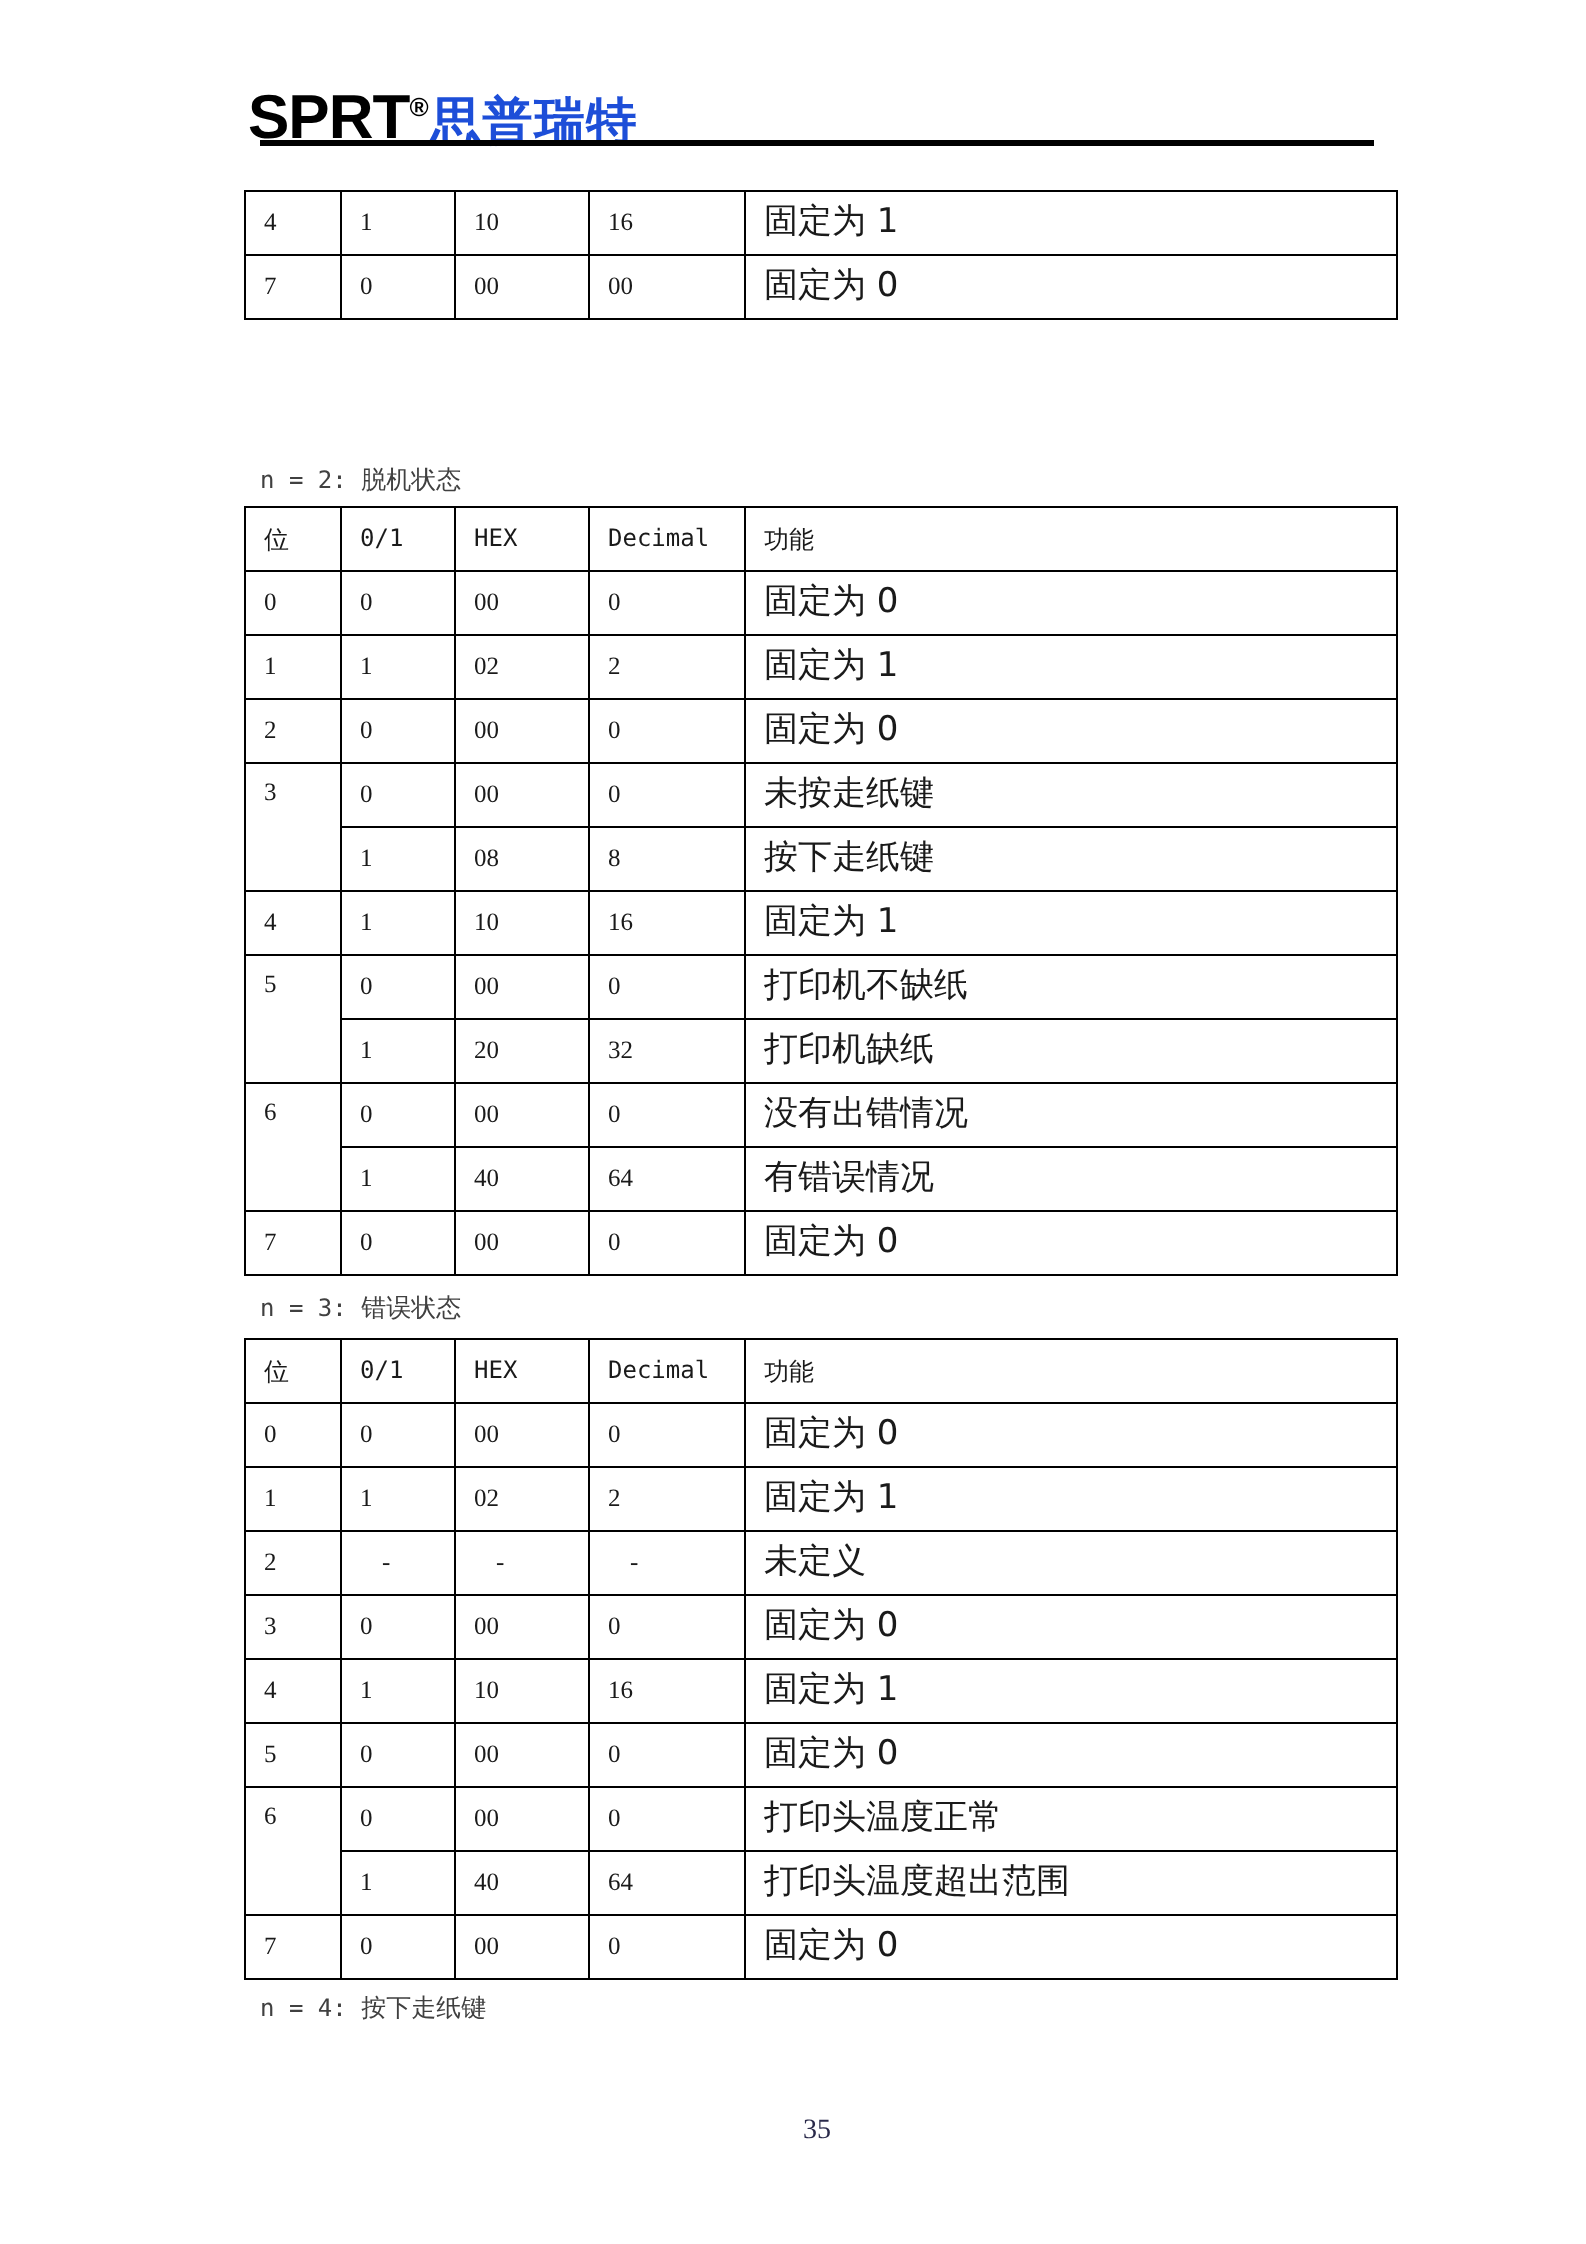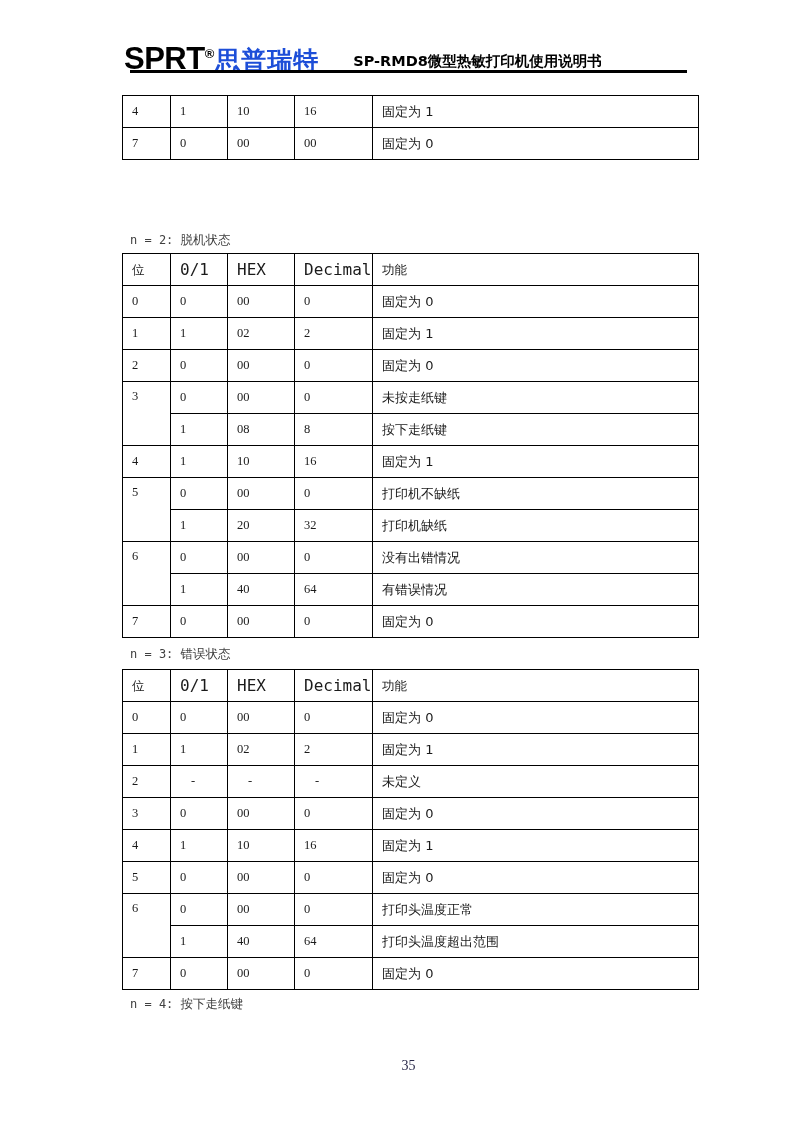--- a/index.html
+++ b/index.html
@@ -98,25 +98,25 @@
     height: 31px;
     padding: 0 0 0 9px;
     vertical-align: middle;
     font-family: "Liberation Serif", "DejaVu Serif", serif;
     font-size: 12.5px;
     color: #1a1a1a;
     line-height: 1.2;
   }
   .doc-table td.cn {
     font-family: "DejaVu Sans", "Liberation Sans", sans-serif;
-    font-size: 13px;
+    font-size: 17px;
   }
   .doc-table td.hdr {
     font-family: "DejaVu Sans Mono", "Liberation Mono", monospace;
-    font-size: 16px;
+    font-size: 12px;
   }
   .doc-table td.hdr-cn {
     font-family: "DejaVu Sans", "Liberation Sans", sans-serif;
     font-size: 12.5px;
   }
   .doc-table td.dash {
     padding-left: 20px;
   }
   .col-bit   { width: 48px; }
   .col-val   { width: 57px; }
@@ -154,21 +154,20 @@
 <body>
 
 <div class="page">
 
   <div class="header">
     <div class="logo-block">
       <span class="logo-latin">SPRT</span>
         <span class="logo-reg">®</span>
         <span class="logo-cn">思普瑞特</span>
     </div>
-    <div class="header-title">SP-RMD8微型热敏打印机使用说明书</div>
   </div>
   <div class="header-rule"></div>
 
   <table class="doc-table" style="top:95px;">
     <colgroup>
       <col class="col-bit">
         <col class="col-val">
         <col class="col-hex">
         <col class="col-dec">
         <col class="col-func">

